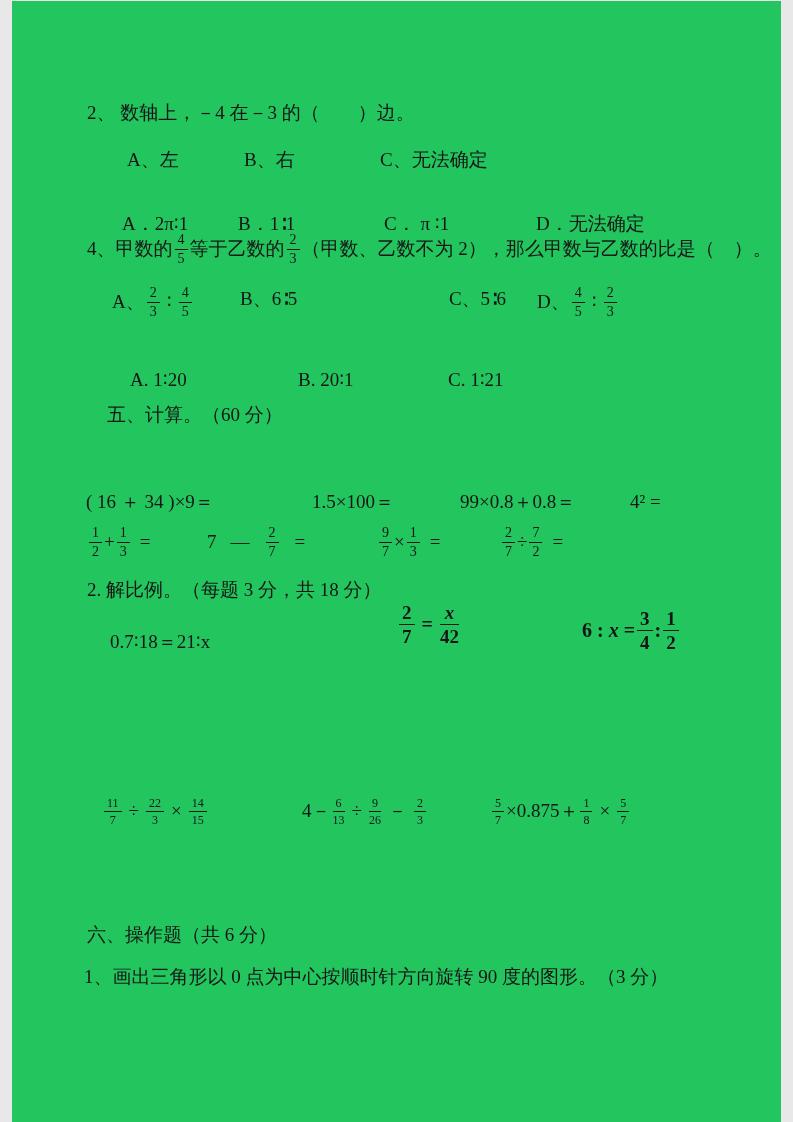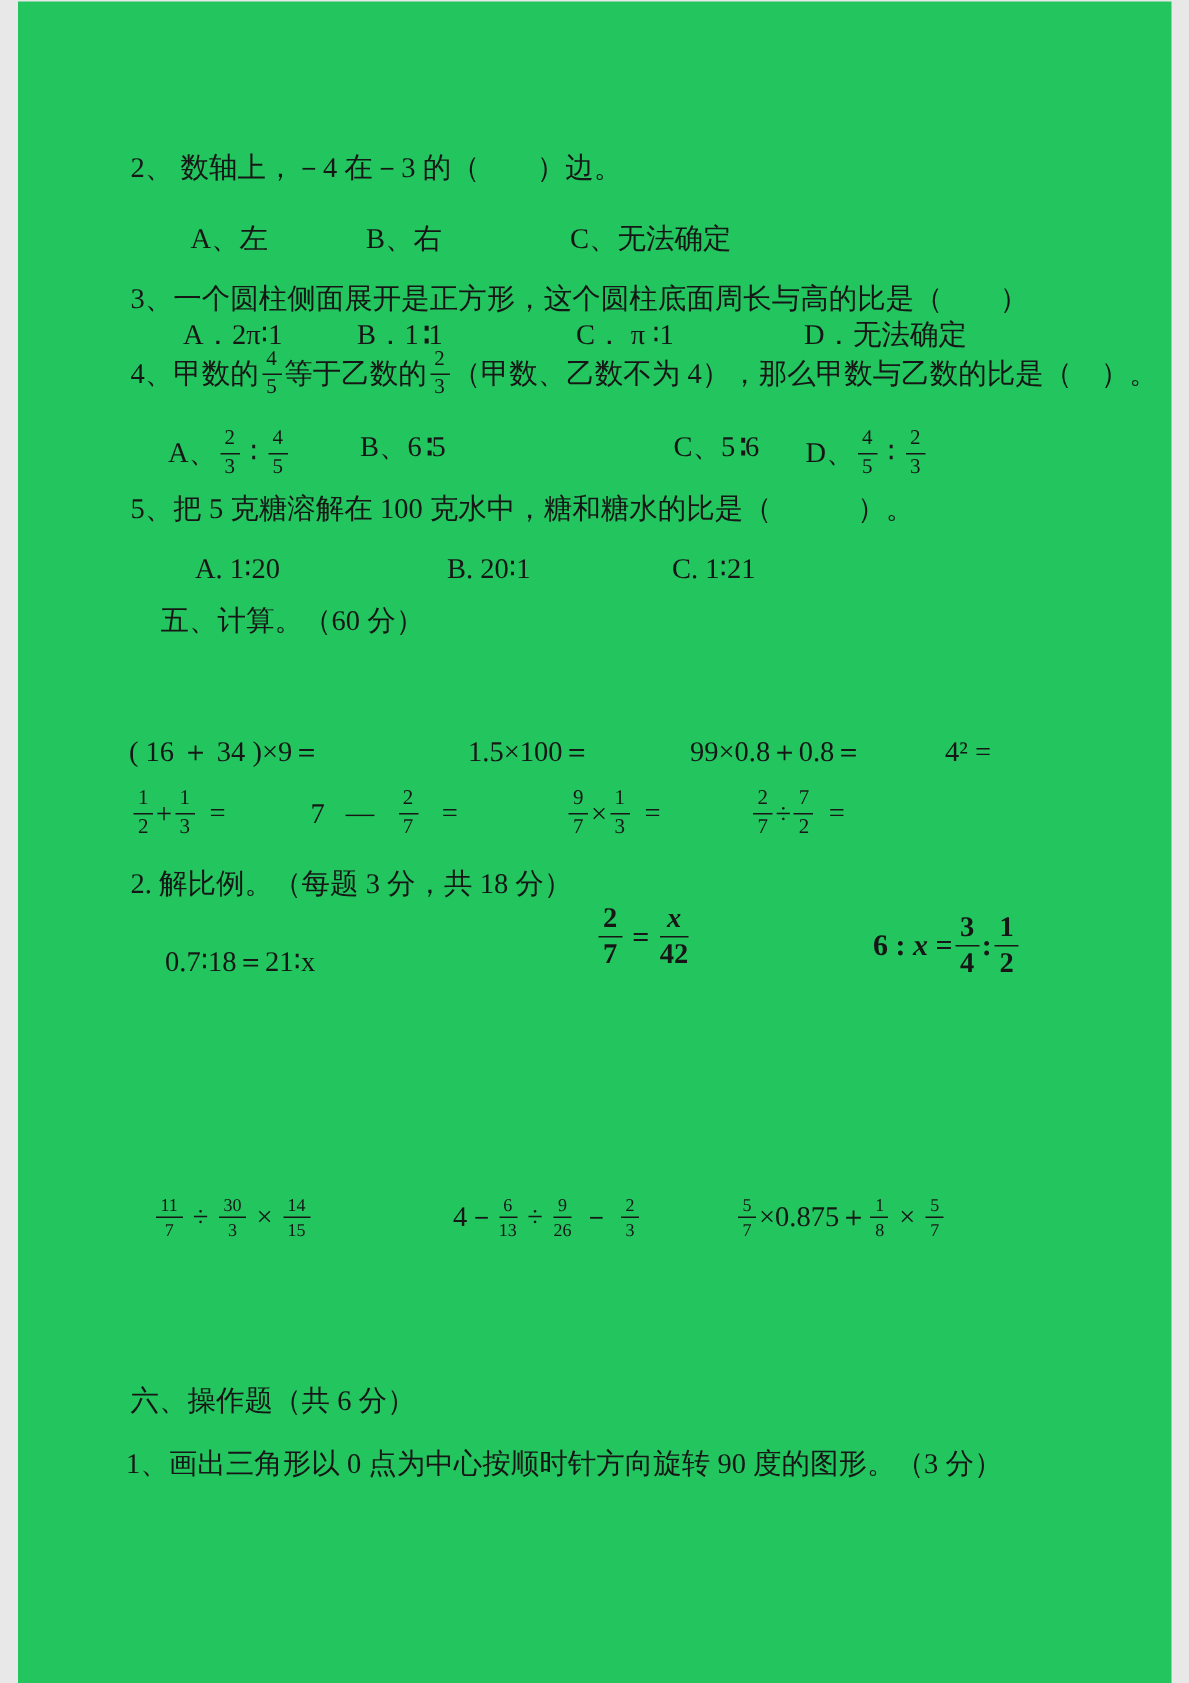--- a/index.html
+++ b/index.html
@@ -36,43 +36,41 @@
 
 <div class="page">
 
   <div class="line" style="top:100px;left:75px">2、 数轴上，－4 在－3 的（　　）边。</div>
   <div class="row" style="top:147px">
     <span class="opt" style="left:115px">A、左</span>
     <span class="opt" style="left:232px">B、右</span>
     <span class="opt" style="left:368px">C、无法确定</span>
   </div>
 
-  <div class="line" style="top:187px;left:75px">3、一个圆柱侧面展开是正方形，这个圆柱底面周长与高的比是（　　）</div>
   <div class="row" style="top:211px">
     <span class="opt" style="left:110px">A．2π∶1</span>
     <span class="opt" style="left:226px">B．1∶1</span>
     <span class="opt" style="left:372px">C． π ∶1</span>
     <span class="opt" style="left:524px">D．无法确定</span>
   </div>
 
   <div class="line" style="top:233px;left:75px">
-    <span>4、甲数的</span><span class="frac frac-xs"><span class="fn">4</span><span class="fd">5</span></span><span>等于乙数的</span><span class="frac frac-xs"><span class="fn">2</span><span class="fd">3</span></span><span>（甲数、乙数不为 4），那么甲数与乙数的比是（　）。</span>
+    <span>4、甲数的</span><span class="frac frac-xs"><span class="fn">4</span><span class="fd">5</span></span><span>等于乙数的</span><span class="frac frac-xs"><span class="fn">2</span><span class="fd">3</span></span><span>（甲数、乙数不为 2），那么甲数与乙数的比是（　）。</span>
   </div>
   <div class="row" style="top:277px">
     <span class="opt" style="left:100px">
       <span class="baseline-pad">A、</span><span class="frac frac-s" style="top:7px"><span class="fn">2</span><span class="fd">3</span></span><span class="baseline-pad op">∶</span><span class="frac frac-s" style="top:7px"><span class="fn">4</span><span class="fd">5</span></span>
     </span>
     <span class="opt baseline-pad" style="left:228px">B、6∶5</span>
     <span class="opt baseline-pad" style="left:375px">C、5∶6</span>
     <span class="opt" style="left:525px">
       <span class="baseline-pad">D、</span><span class="frac frac-s" style="top:7px"><span class="fn">4</span><span class="fd">5</span></span><span class="baseline-pad op">∶</span><span class="frac frac-s" style="top:7px"><span class="fn">2</span><span class="fd">3</span></span>
     </span>
   </div>
 
-  <div class="line" style="top:327px;left:75px">5、把 5 克糖溶解在 100 克水中，糖和糖水的比是（　　　）。</div>
   <div class="row" style="top:367px">
     <span class="opt" style="left:118px">A. 1∶20</span>
     <span class="opt" style="left:286px">B. 20∶1</span>
     <span class="opt" style="left:436px">C. 1∶21</span>
   </div>
 
   <div class="line" style="top:402px;left:95px">五、计算。（60 分）</div>
 
   <div class="row" style="top:489px">
     <span class="opt" style="left:74px">( 16 ＋ 34 )×9＝</span>
@@ -101,21 +99,21 @@
     <span class="opt bold-eq" style="left:385px;top:0">
       <span class="frac frac-b"><span class="fn">2</span><span class="fd">7</span></span><span class="op">=</span><span class="frac frac-b"><span class="fn var">x</span><span class="fd">42</span></span>
     </span>
     <span class="opt bold-eq" style="left:570px;top:6px">
       <span>6 :</span> <span class="var">x</span> <span>=</span><span class="frac frac-b"><span class="fn">3</span><span class="fd">4</span></span><span>:</span><span class="frac frac-b"><span class="fn">1</span><span class="fd">2</span></span>
     </span>
   </div>
 
   <div class="row" style="top:797px">
     <span class="opt" style="left:90px">
-      <span class="frac frac-m"><span class="fn">11</span><span class="fd">7</span></span><span class="op">÷</span><span class="frac frac-m"><span class="fn">30</span><span class="fd">3</span></span><span class="op">×</span><span class="frac frac-m"><span class="fn">14</span><span class="fd">15</span></span>
+      <span class="frac frac-m"><span class="fn">11</span><span class="fd">7</span></span><span class="op">÷</span><span class="frac frac-m"><span class="fn">22</span><span class="fd">3</span></span><span class="op">×</span><span class="frac frac-m"><span class="fn">14</span><span class="fd">15</span></span>
     </span>
     <span class="opt" style="left:290px">
       <span>4－</span><span class="frac frac-m"><span class="fn">6</span><span class="fd">13</span></span><span class="op">÷</span><span class="frac frac-m"><span class="fn">9</span><span class="fd">26</span></span><span class="op">－</span><span class="frac frac-m"><span class="fn">2</span><span class="fd">3</span></span>
     </span>
     <span class="opt" style="left:478px">
       <span class="frac frac-m"><span class="fn">5</span><span class="fd">7</span></span><span>×0.875＋</span><span class="frac frac-m"><span class="fn">1</span><span class="fd">8</span></span><span class="op">×</span><span class="frac frac-m"><span class="fn">5</span><span class="fd">7</span></span>
     </span>
   </div>
 
   <div class="line" style="top:922px;left:75px">六、操作题（共 6 分）</div>

